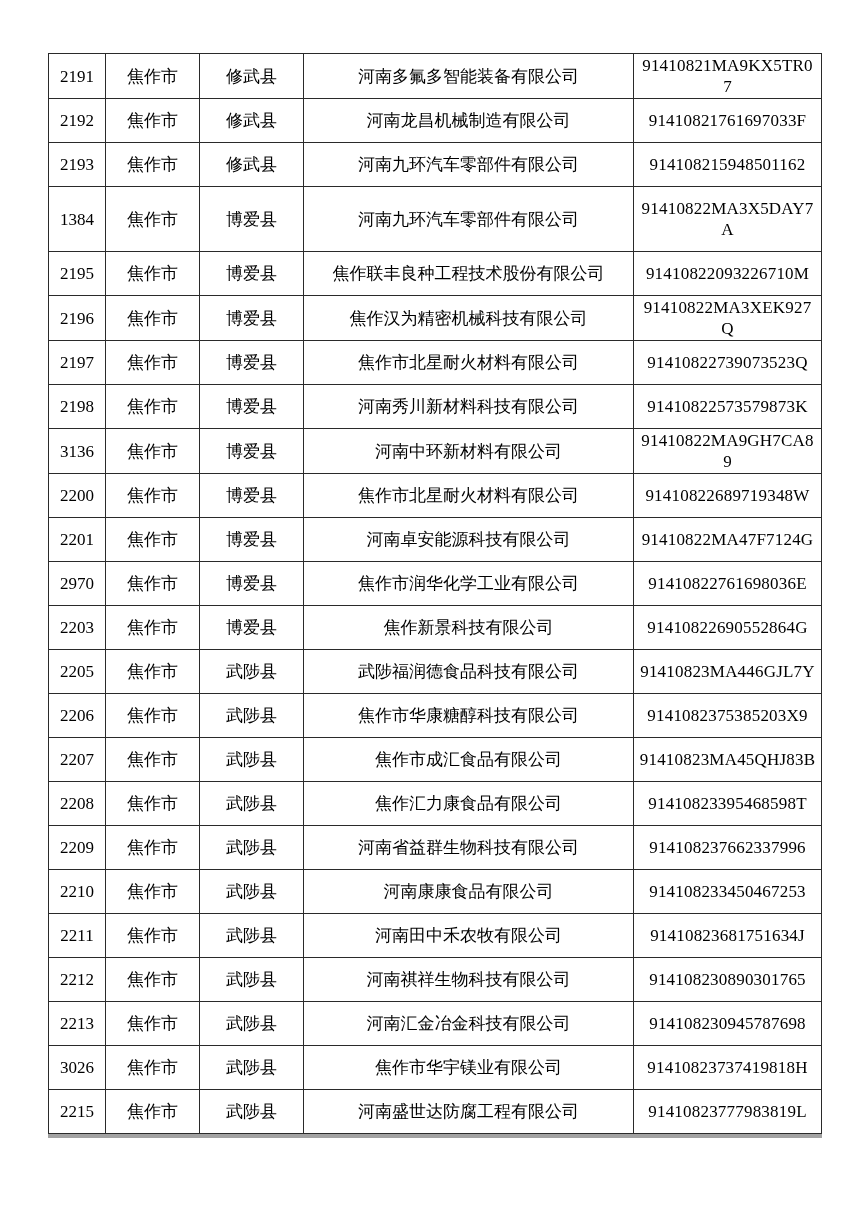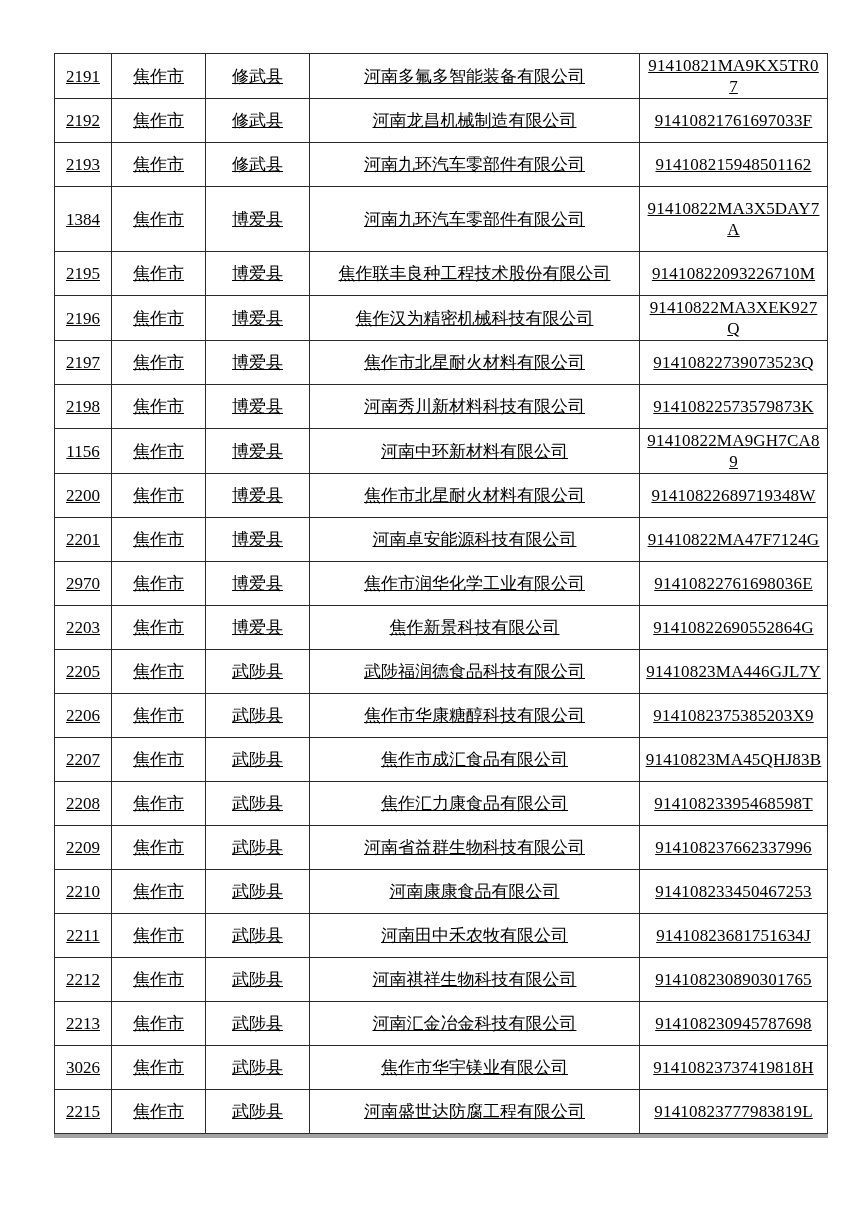--- a/index.html
+++ b/index.html
@@ -11,28 +11,27 @@
   }
   .sheet {
     position: relative;
     width: 860px;
     height: 1217px;
     background: #ffffff;
     overflow: hidden;
   }
   table.company-table {
     position: absolute;
-    left: 54px;
+    left: 48px;
     top: 53px;
     width: 773px;
     border-collapse: collapse;
     table-layout: fixed;
     
     box-shadow: 0 4px 0 #a2a2a2;
-    text-decoration: underline;
   }
   table.company-table td {
     border: 1px solid #2a2a2a;
     text-align: center;
     vertical-align: middle;
     font-size: 17px;
     line-height: 21px;
     height: 41px;
     padding: 1px 4px;
     overflow: hidden;
@@ -109,21 +108,21 @@
           <td class="code-cell">91410822739073523Q</td>
         </tr>
         <tr>
           <td>2198</td>
           <td>焦作市</td>
           <td>博爱县</td>
           <td>河南秀川新材料科技有限公司</td>
           <td class="code-cell">91410822573579873K</td>
         </tr>
         <tr>
-          <td>1156</td>
+          <td>3136</td>
           <td>焦作市</td>
           <td>博爱县</td>
           <td>河南中环新材料有限公司</td>
           <td class="code-cell">91410822MA9GH7CA89</td>
         </tr>
         <tr>
           <td>2200</td>
           <td>焦作市</td>
           <td>博爱县</td>
           <td>焦作市北星耐火材料有限公司</td>

